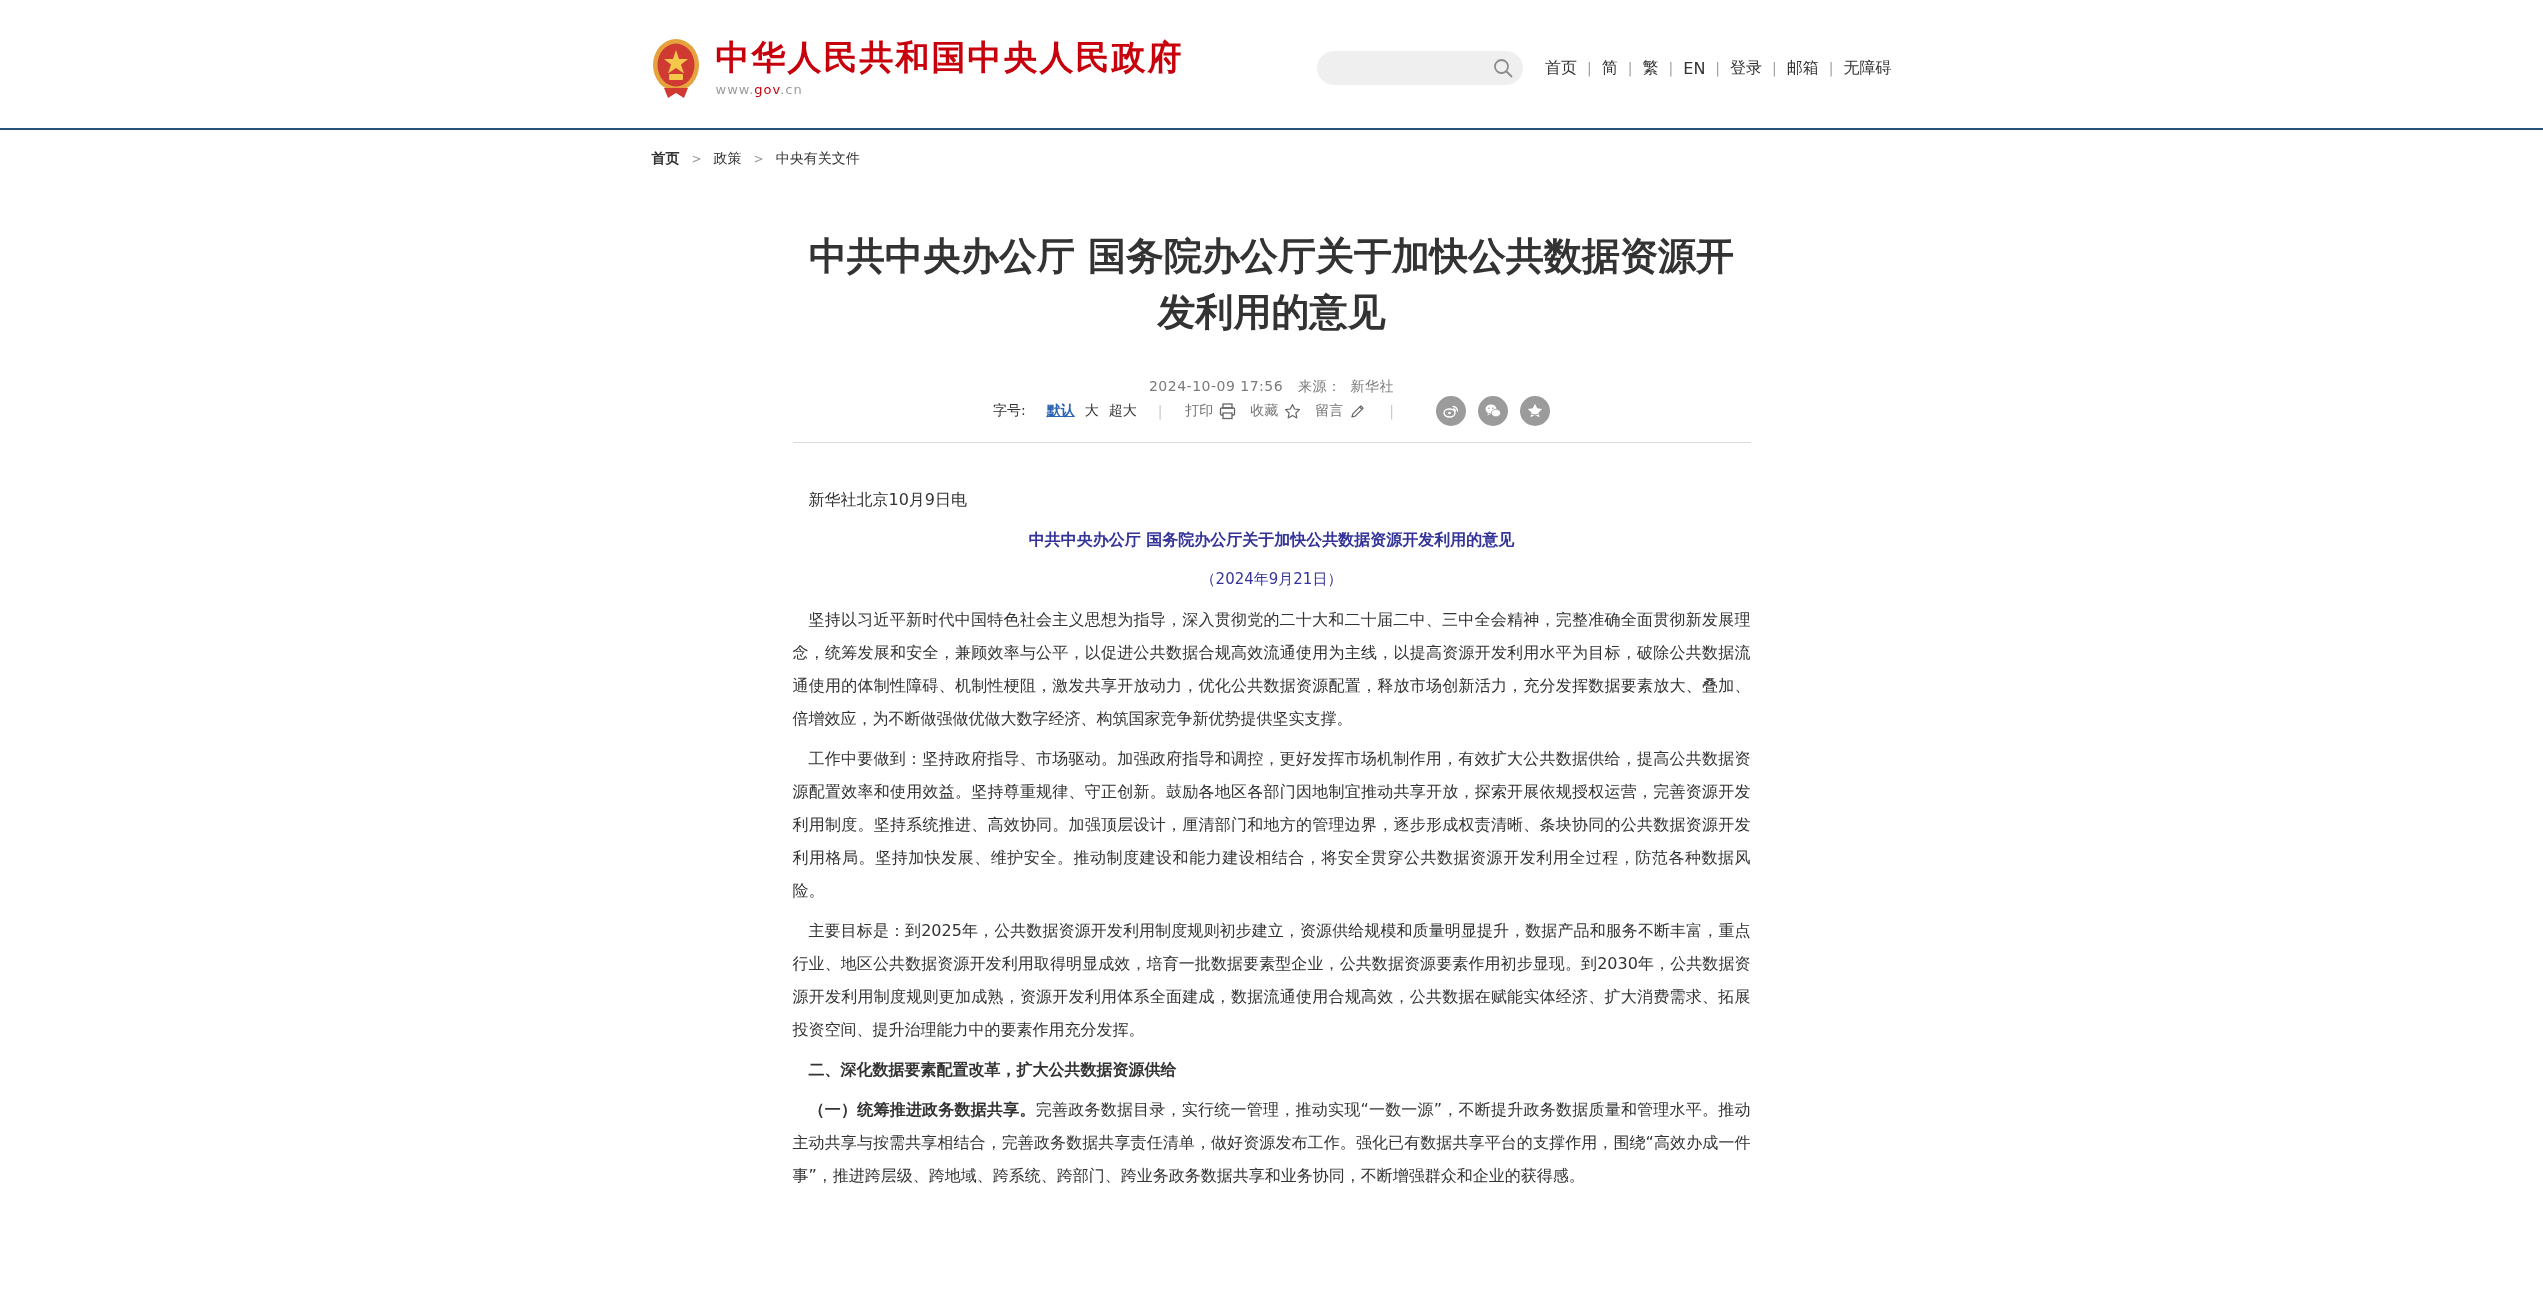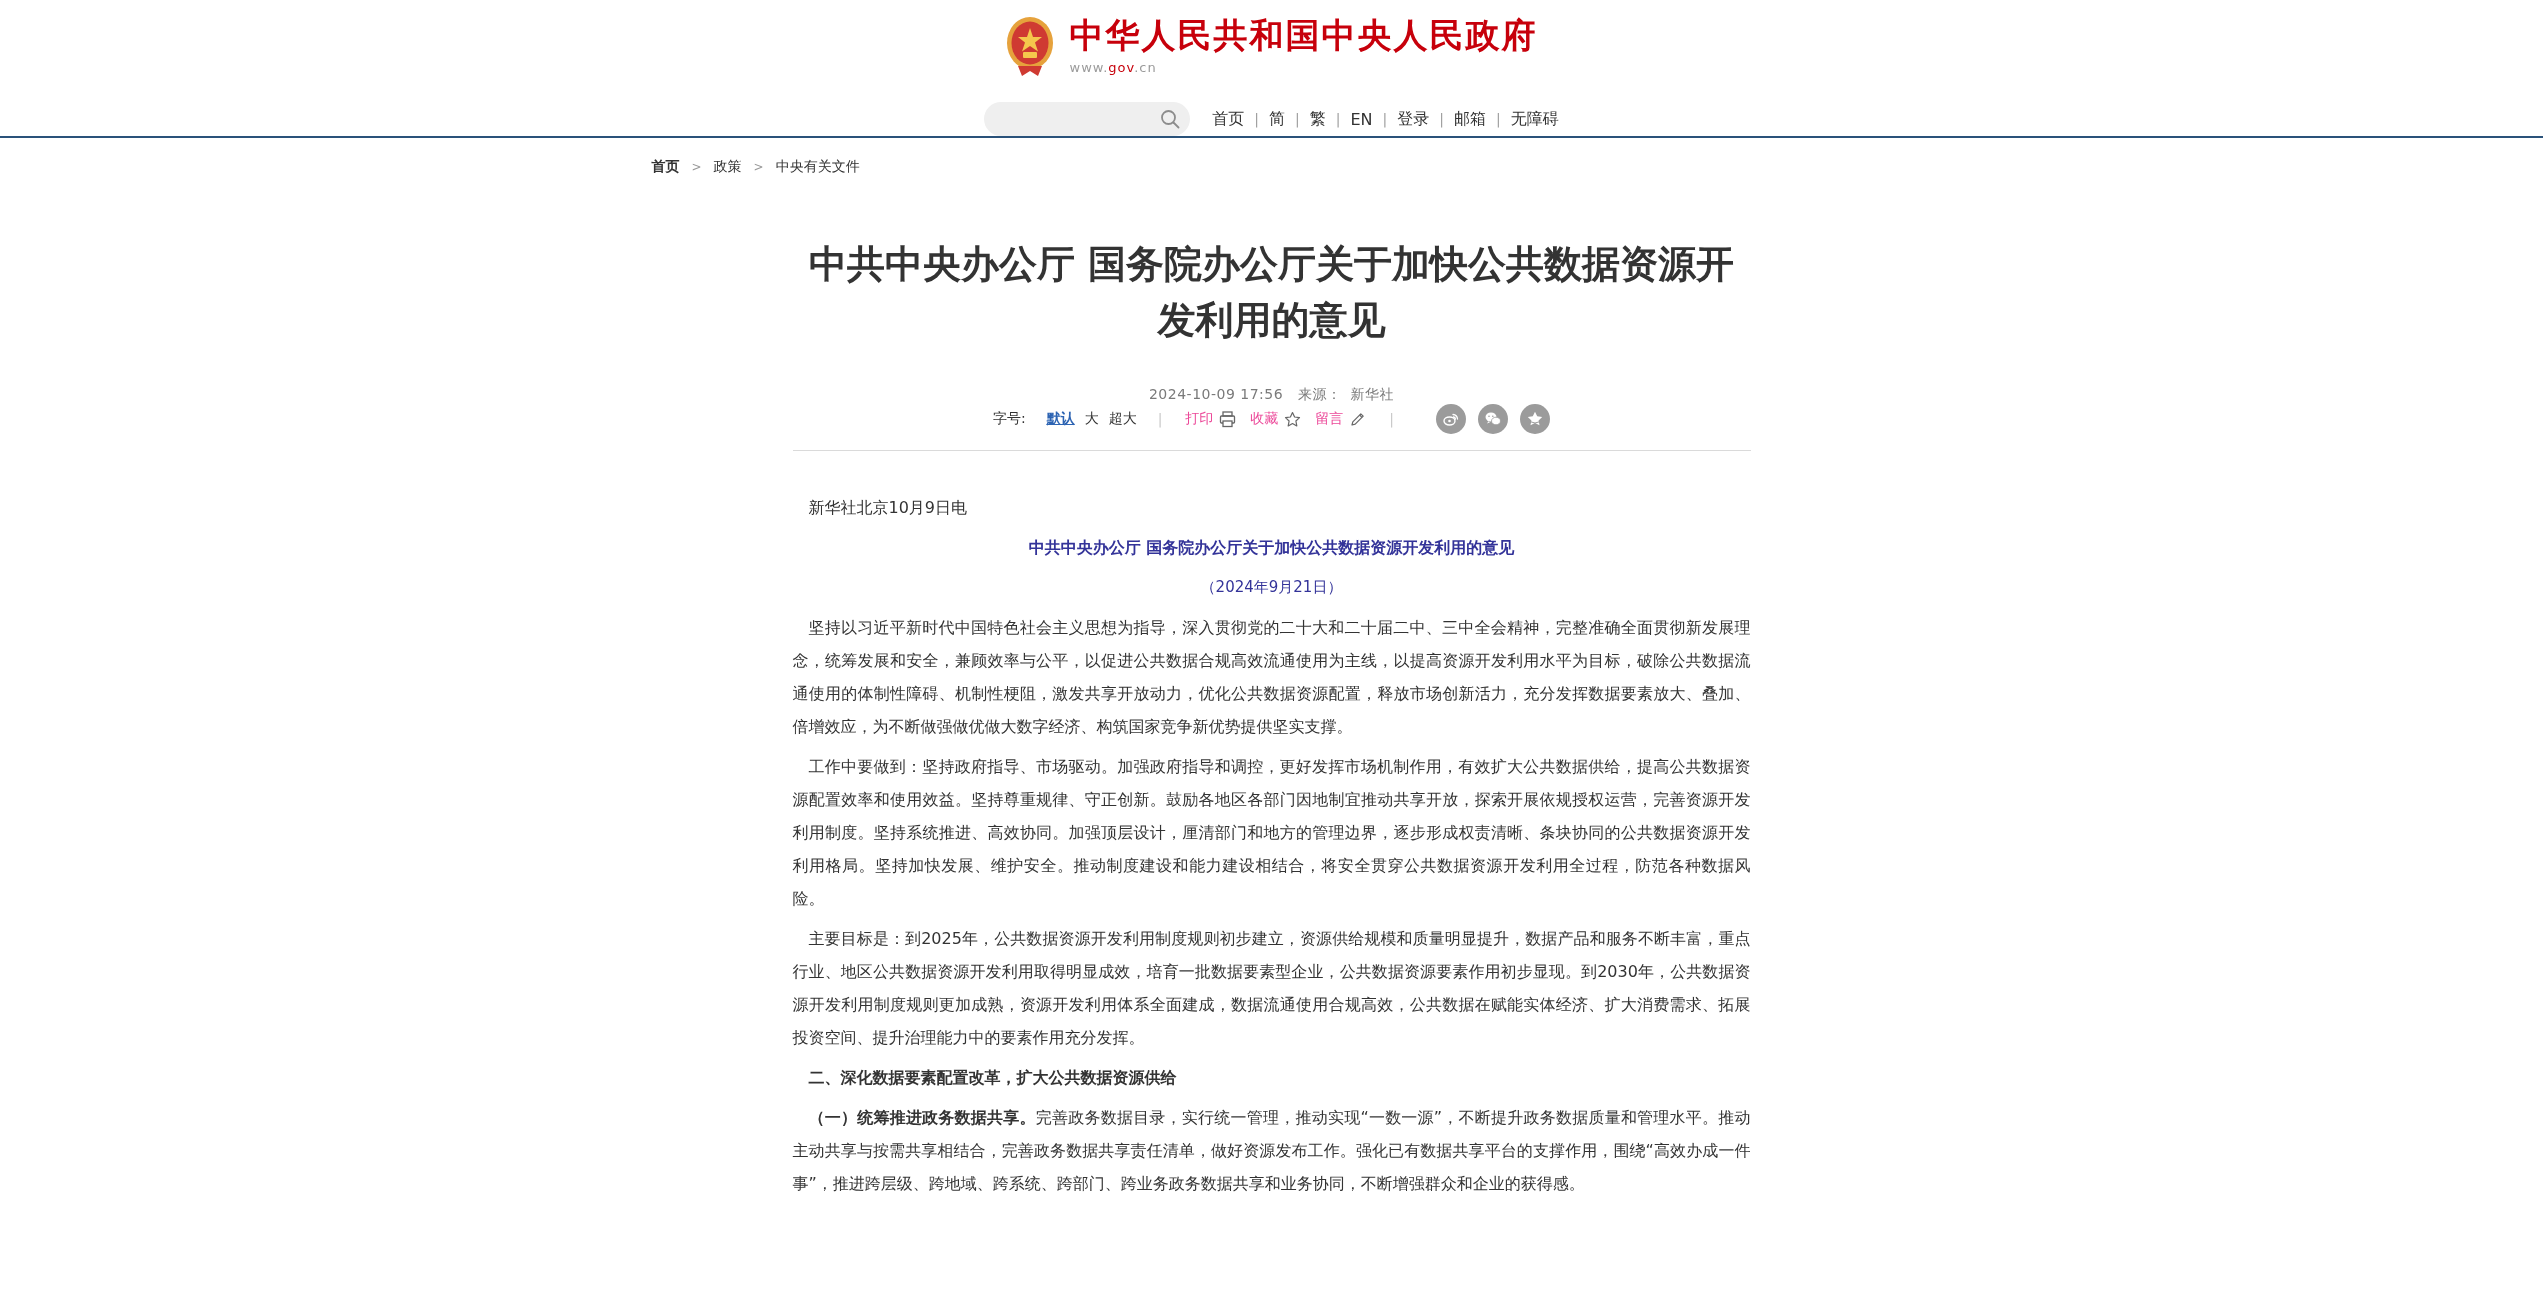--- a/index.html
+++ b/index.html
@@ -2,21 +2,21 @@
 <html><head>
 <meta charset="utf-8">
 <style>
   * { box-sizing: border-box; margin: 0; padding: 0; }
   html,body { background:#fff; }
   body { font-family:"DejaVu Sans", sans-serif; }
   #app { position:relative; width:2543px; height:1294px; background:#fff; overflow:hidden; }
 
   
   .site-header { height:122px; background:#fff; border-bottom:2px solid #2a527a; }
-  .header-inner { width:1240px; margin:16px auto; height:100%; display:flex; align-items:center; justify-content:space-between;flex-direction:column; }
+  .header-inner { width:1240px; margin:8px auto; height:100%; display:flex; align-items:center; justify-content:space-between; }
   .logo { display:flex; align-items:center; gap:16px; }
   .emblem { width:48px; height:60px; flex:0 0 auto; }
   .site-title { font-size:34px; font-weight:700; color:#c7000b; letter-spacing:2px; line-height:1.1; }
   .site-url { font-size:13px; color:#9b9b9b; margin-top:5px; letter-spacing:1px; }
   .site-url .red { color:#c7000b; }
 
   .header-right { display:flex; align-items:center; gap:22px; }
   .search-box { position:relative; width:206px; height:34px; border-radius:17px; background:#efefef; }
   .search-box input { position:absolute; left:16px; top:0; width:156px; height:34px; border:0; background:transparent; outline:none; font-size:14px; color:#333; }
   .search-icon { position:absolute; right:10px; top:7px; width:20px; height:20px; }
@@ -31,21 +31,21 @@
   .crumb-sep { color:#999; margin:0 12px; font-size:12px; }
 
   
   .article-col { width:958px; margin:0 auto; }
   .article-title { width:950px; margin:60px auto 0; font-size:38px; line-height:56px; font-weight:700; color:#333; text-align:center; }
 
   .meta-row { margin-top:38px; display:flex; align-items:center; justify-content:space-between; padding-bottom:16px; border-bottom:1px solid #dadada;flex-direction:column; }
   .meta-left { font-size:14px; color:#7a7a7a; letter-spacing:0.5px; }
   .meta-left .src-val { margin-left:4px; }
   .meta-right { display:flex; align-items:center; font-size:14px; color:#333; }
-  .meta-right .tool { display:inline-flex; align-items:center; gap:6px; margin:0 7px; cursor:pointer; color:#ec4899; }
+  .meta-right .tool { display:inline-flex; align-items:center; gap:6px; margin:0 7px; cursor:pointer; color:#737373; }
   .fs-label { color:#333; margin-right:16px; }
   .fs-opt { margin:0 5px; cursor:pointer; color:#333; }
   .fs-opt.active { color:#2d64b3; text-decoration:underline; font-weight:700; }
   .tool-sep { color:#c9c9c9; margin:0 16px; }
   .tool-icon { width:17px; height:17px; display:inline-block; }
   .share-group { display:flex; align-items:center; gap:12px; margin-left:26px; }
   .share-btn { width:30px; height:30px; border-radius:50%; background:#9b9b9b; display:flex; align-items:center; justify-content:center; cursor:pointer; }
   .share-btn svg { width:18px; height:18px; }
 
   

